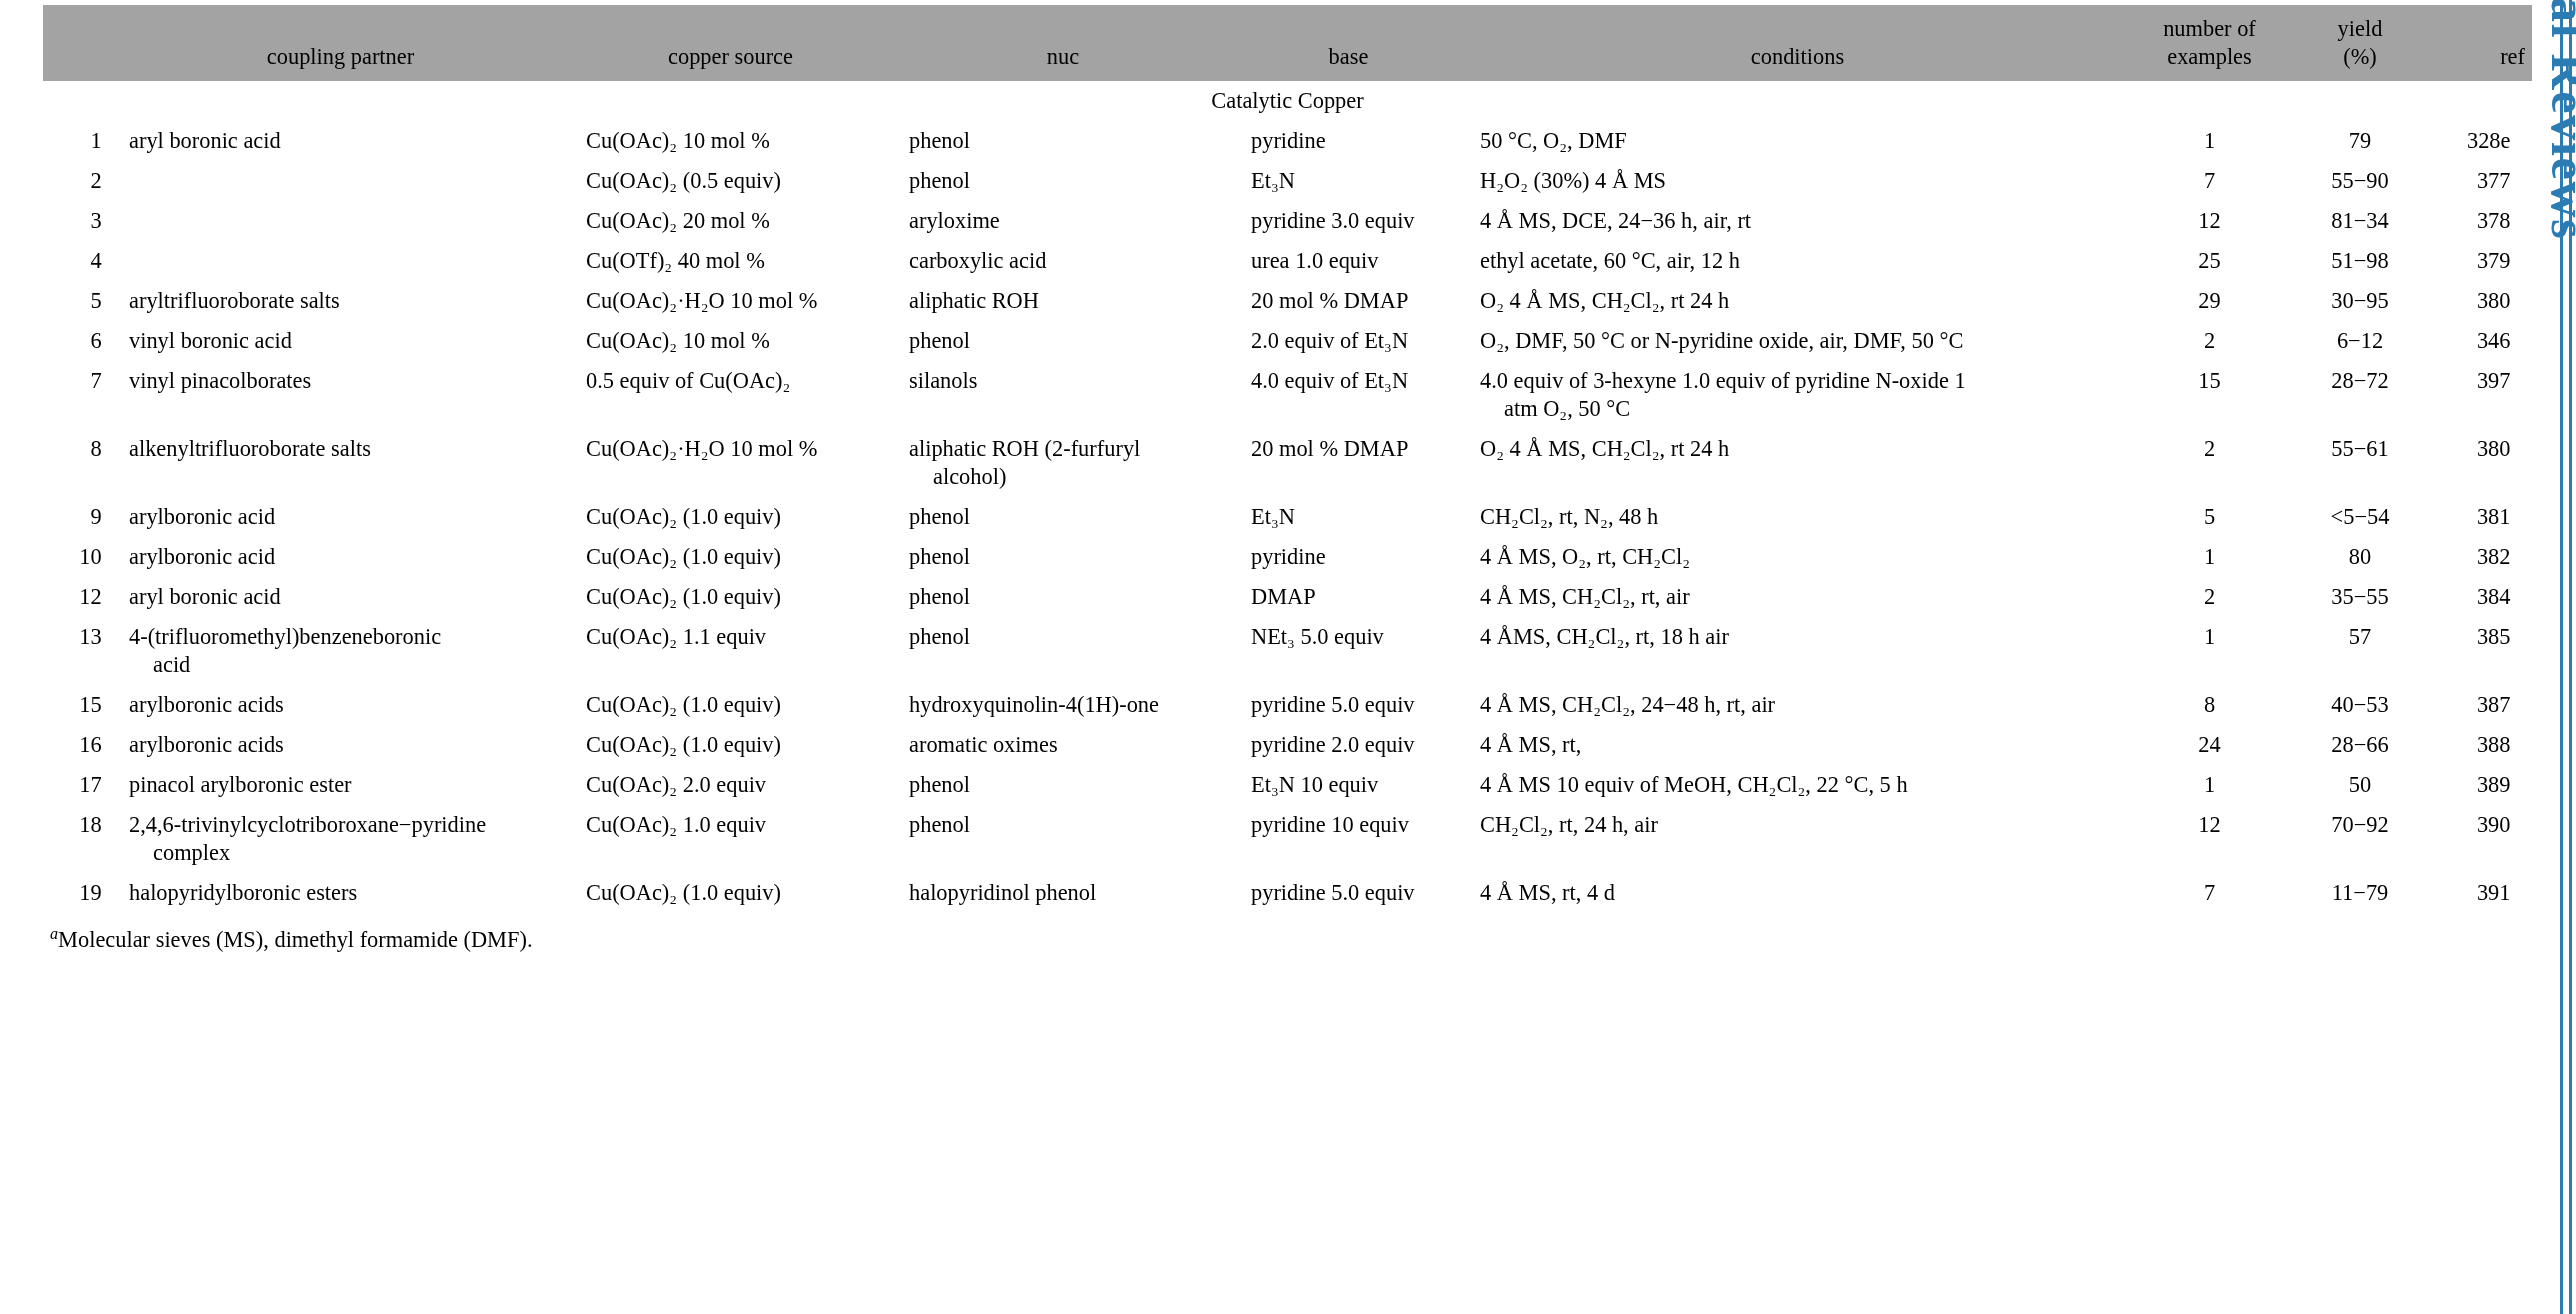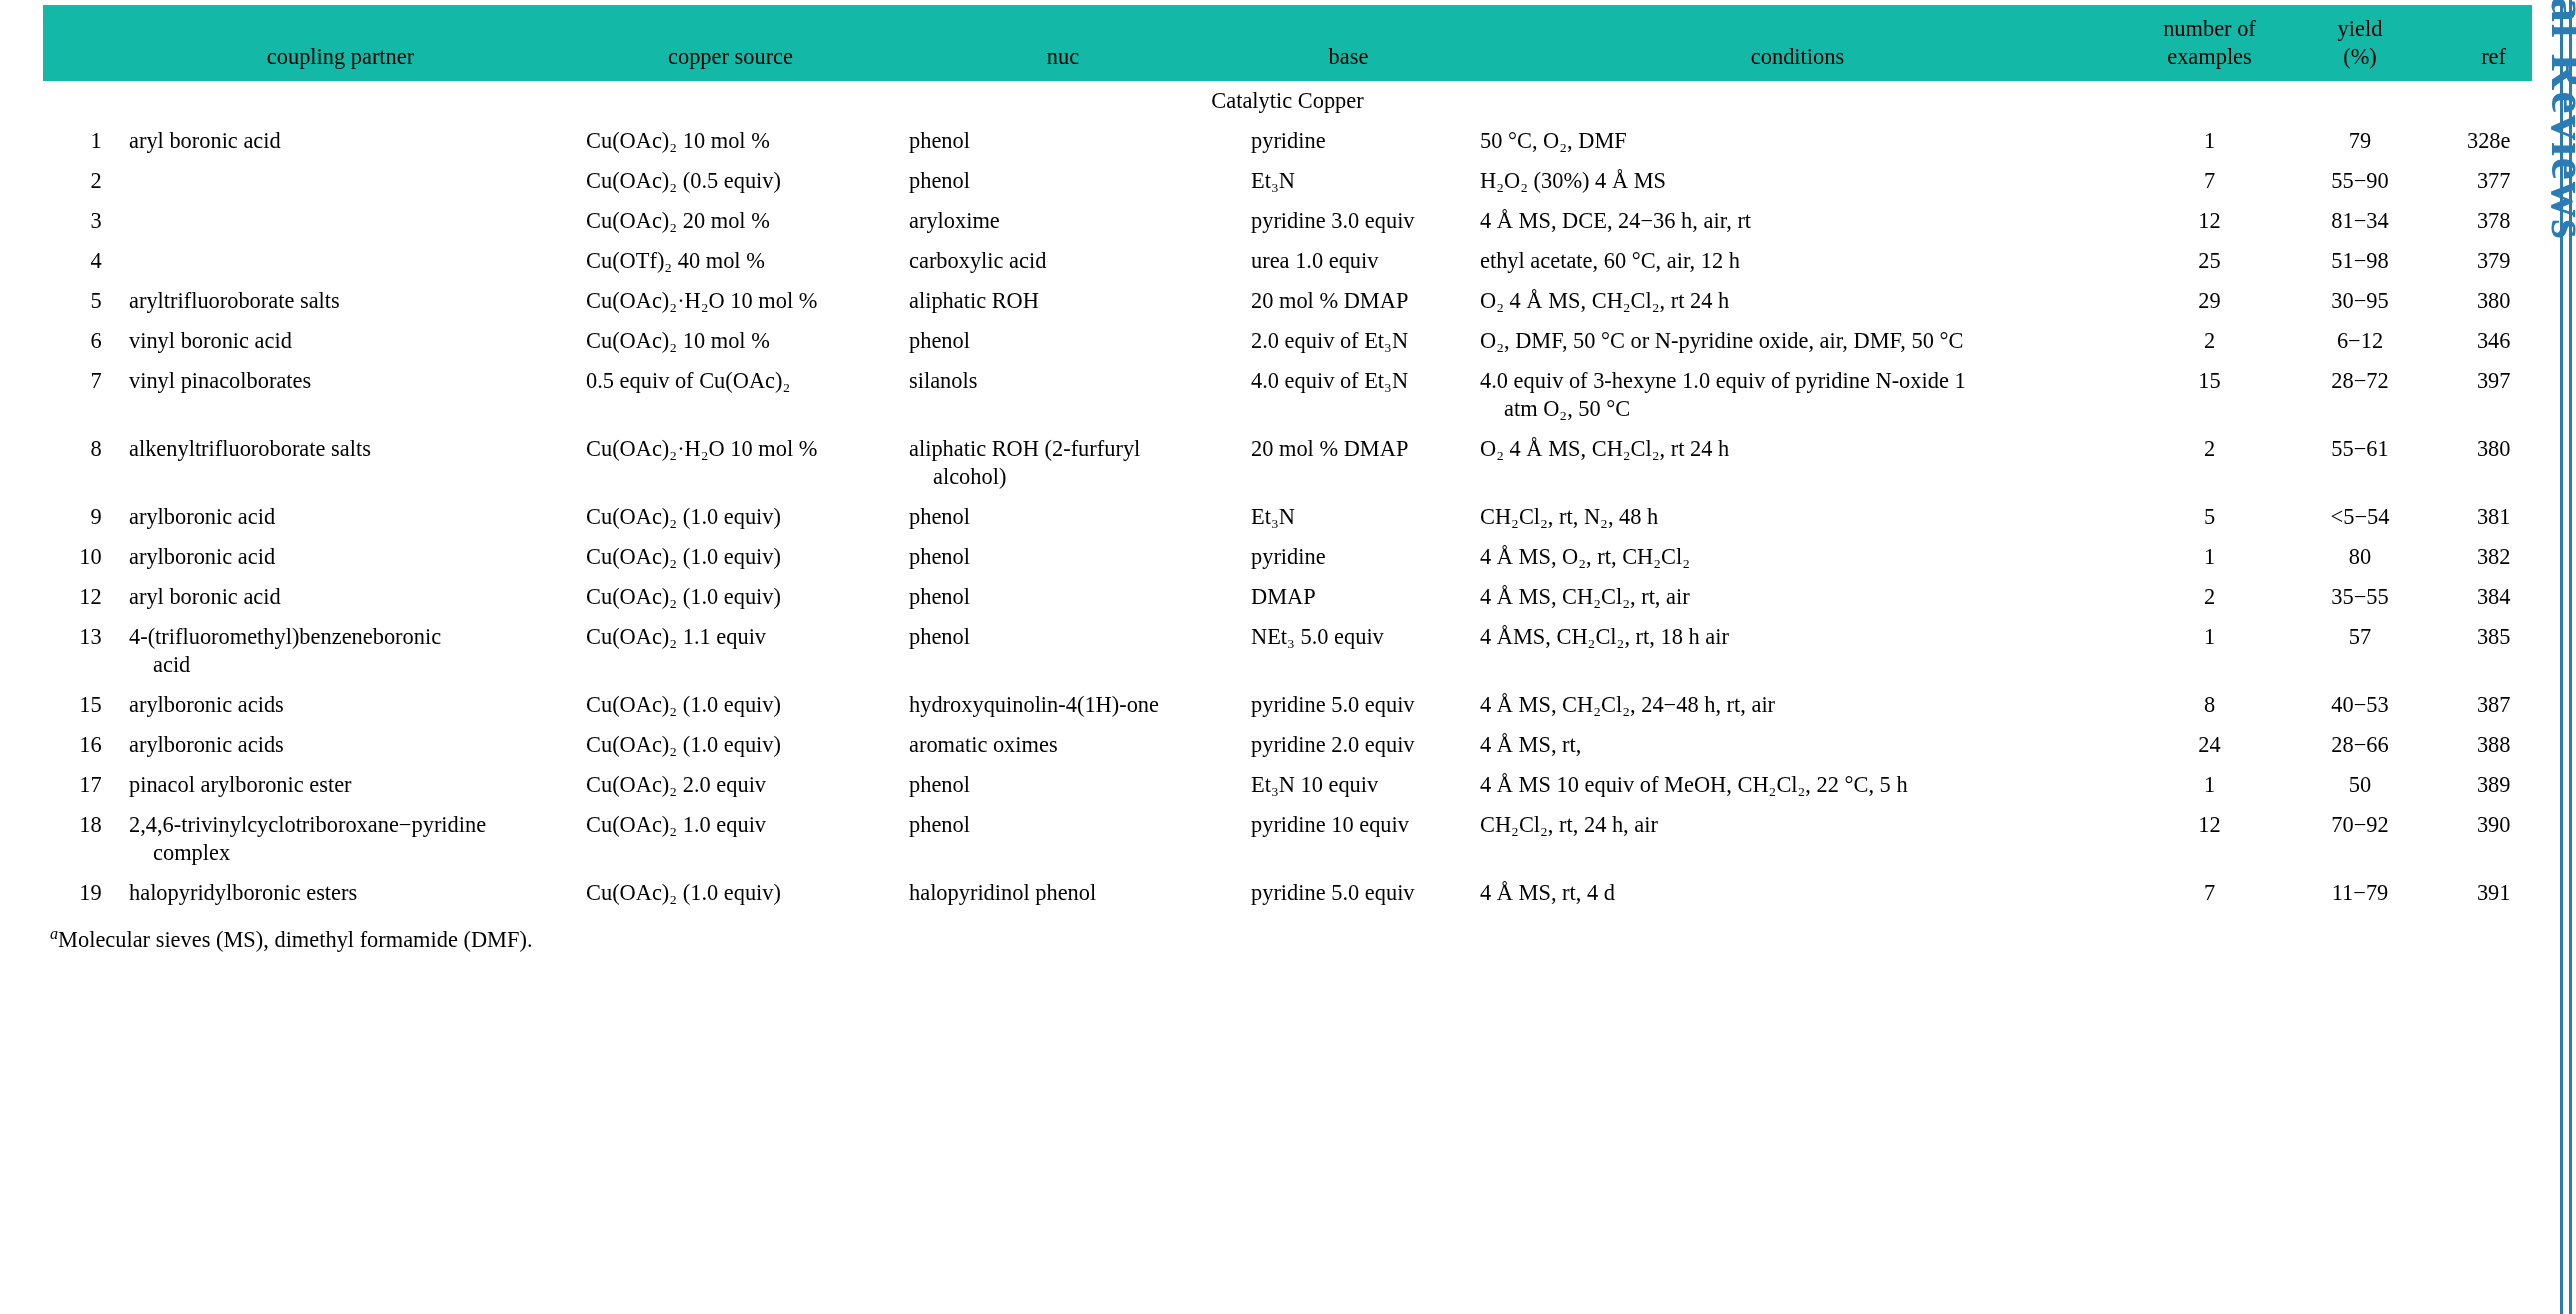--- a/index.html
+++ b/index.html
@@ -26,31 +26,31 @@
   col.c-cp    { width: 457px; }
   col.c-cs    { width: 323px; }
   col.c-nuc   { width: 342px; }
   col.c-base  { width: 229px; }
   col.c-cond  { width: 669px; }
   col.c-ex    { width: 155px; }
   col.c-yield { width: 146px; }
   col.c-ref   { width: 99px; }
 
   thead th {
-    background: #14b8a6;
+    background: #a3a3a3;
     font-weight: normal;
     font-size: 22.4px;
     line-height: 28px;
     height: 76px;
     vertical-align: bottom;
     text-align: center;
     padding: 0 0 10.3px 0;
     white-space: pre-line;
   }
-  thead th.h-ref { text-align: right; padding-right: 26px; }
+  thead th.h-ref { text-align: right; padding-right: 7px; }
 
   tbody td {
     font-size: 22.4px;
     line-height: 28px;
     vertical-align: top;
     padding: 6px 8.6px 6px 41px;
     text-indent: -24px;          
     white-space: pre-line;
   }
   tbody td.c-num   { text-align: right; padding: 6px 10.3px 6px 0; text-indent: 0; }

